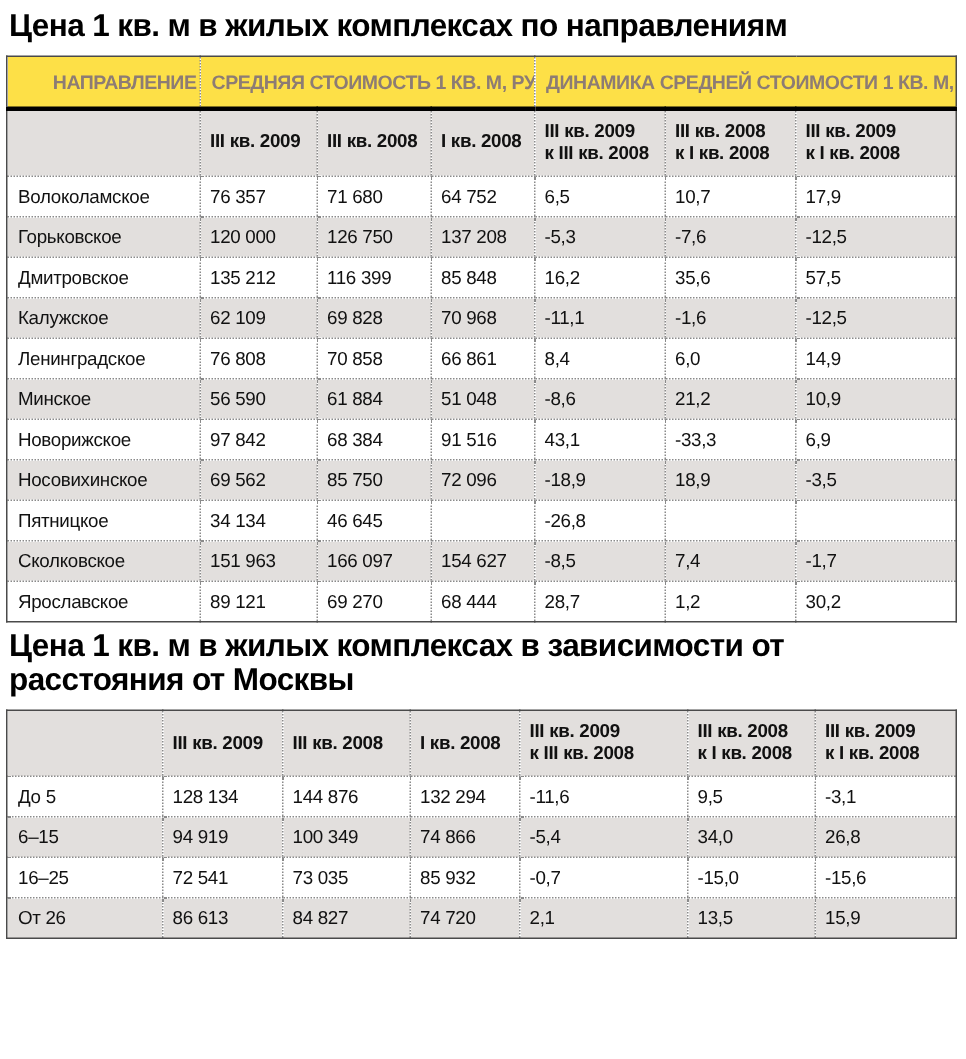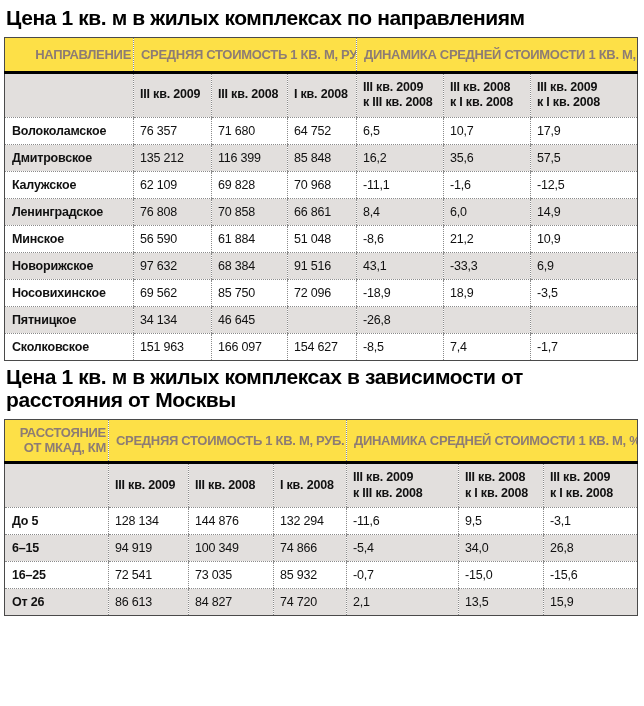--- a/index.html
+++ b/index.html
@@ -56,21 +56,21 @@
   tbody td {
     font-size: 12.5px;
     letter-spacing: -0.2px;
     height: 24px;
     padding: 1px 2px 1px 6px;
     border-bottom: 1px dotted #8a8a8a;
     white-space: nowrap;
     background: #ffffff;
   }
   tbody td + td { border-left: 1px dotted #8a8a8a; }
-  tbody td.name { font-weight: bold; padding-left: 7px; }
+  tbody td.name { font-weight: normal; padding-left: 7px; }
   tbody tr:nth-child(even) td { background: #e2dfdd; }
   tbody tr:last-child td { border-bottom: none; }
 </style>
 </head>
 <body>
 
 <div class="page">
 
   <h1 class="title">Цена 1 кв. м в жилых комплексах по направлениям</h1>
 
@@ -108,20 +108,29 @@
     <tr>
         <td class="name">Волоколамское</td>
         <td>76 357</td>
         <td>71 680</td>
         <td>64 752</td>
         <td>6,5</td>
         <td>10,7</td>
         <td>17,9</td>
       </tr>
         <tr>
+        <td class="name">Горьковское</td>
+        <td>120 000</td>
+        <td>126 750</td>
+        <td>137 208</td>
+        <td>-5,3</td>
+        <td>-7,6</td>
+        <td>-12,5</td>
+      </tr>
+        <tr>
         <td class="name">Дмитровское</td>
         <td>135 212</td>
         <td>116 399</td>
         <td>85 848</td>
         <td>16,2</td>
         <td>35,6</td>
         <td>57,5</td>
       </tr>
         <tr>
         <td class="name">Калужское</td>
@@ -145,21 +154,21 @@
         <td class="name">Минское</td>
         <td>56 590</td>
         <td>61 884</td>
         <td>51 048</td>
         <td>-8,6</td>
         <td>21,2</td>
         <td>10,9</td>
       </tr>
         <tr>
         <td class="name">Новорижское</td>
-        <td>97 632</td>
+        <td>97 842</td>
         <td>68 384</td>
         <td>91 516</td>
         <td>43,1</td>
         <td>-33,3</td>
         <td>6,9</td>
       </tr>
         <tr>
         <td class="name">Носовихинское</td>
         <td>69 562</td>
         <td>85 750</td>
@@ -178,42 +187,46 @@
         <td></td>
       </tr>
         <tr>
         <td class="name">Сколковское</td>
         <td>151 963</td>
         <td>166 097</td>
         <td>154 627</td>
         <td>-8,5</td>
         <td>7,4</td>
         <td>-1,7</td>
+      </tr>
+        <tr>
+        <td class="name">Ярославское</td>
+        <td>89 121</td>
+        <td>69 270</td>
+        <td>68 444</td>
+        <td>28,7</td>
+        <td>1,2</td>
+        <td>30,2</td>
       </tr>
       </tbody>
   </table>
 
   <h1 class="title second">Цена 1 кв. м в жилых комплексах в зависимости от расстояния от Москвы</h1>
 
   <table class="data">
     <colgroup>
       <col style="width:104px">
         <col style="width:80px">
         <col style="width:85px">
       <col style="width:73px">
         <col style="width:112px">
         <col style="width:85px">
         <col>
     </colgroup>
     <thead>
-      <tr class="ghead">
-        <th class="wrap">РАССТОЯНИЕ ОТ МКАД, КМ</th>
-        <th colspan="3">СРЕДНЯЯ СТОИМОСТЬ 1 КВ. М, РУБ.</th>
-        <th colspan="3">ДИНАМИКА СРЕДНЕЙ СТОИМОСТИ 1 КВ. М, %</th>
-      </tr>
       <tr class="subhead">
         <td></td>
         <td>III кв. 2009</td>
         <td>III кв. 2008</td>
         <td>I кв. 2008</td>
         <td>III кв. 2009
 к III кв. 2008</td>
         <td>III кв. 2008
 к I кв. 2008</td>
         <td>III кв. 2009

